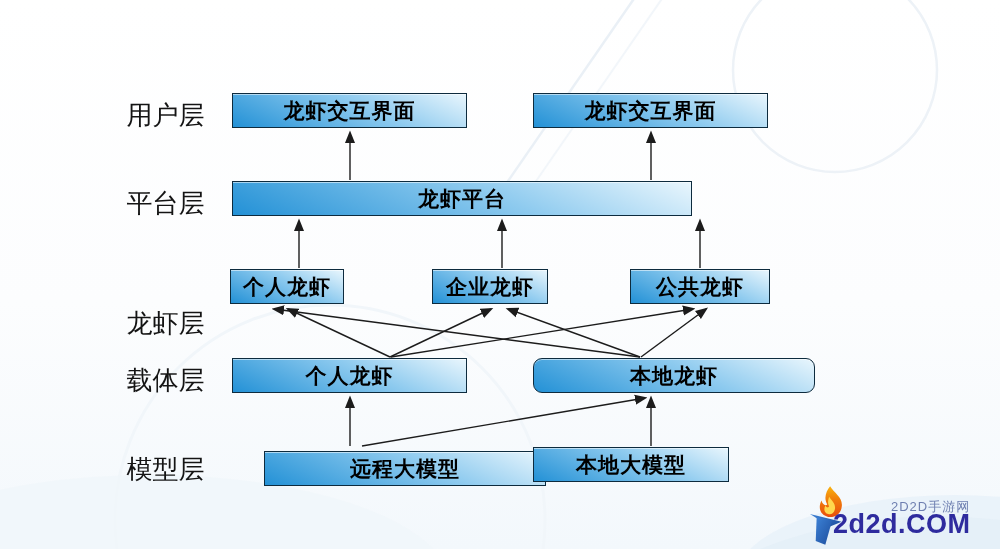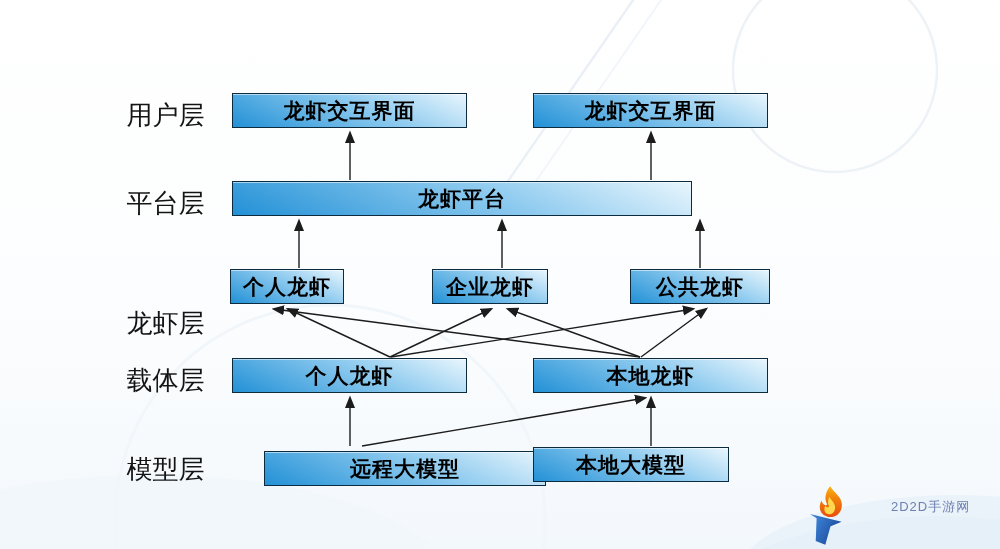--- a/index.html
+++ b/index.html
@@ -67,21 +67,21 @@
     letter-spacing: 1px;
     z-index: 2;
   }
   .b-u1 { left: 232px; top:  93px; width: 235px; }
   .b-u2 { left: 533px; top:  93px; width: 235px; }
   .b-p  { left: 232px; top: 181px; width: 460px; font-size: 21px; }
   .b-l1 { left: 230px; top: 269px; width: 114px; }
   .b-l2 { left: 432px; top: 269px; width: 116px; }
   .b-l3 { left: 630px; top: 269px; width: 140px; }
   .b-c1 { left: 232px; top: 358px; width: 235px; }
-  .b-c2 { left: 533px; top: 358px; width: 235px; }
+  .b-c2 { left: 533px; top: 358px; width: 282px; border-radius: 9px; }
   .b-m1 { left: 232px; top: 451px; width: 282px; margin-left: 32px; }
   .b-m2 { left: 533px; top: 447px; width: 196px; }
 
   .watermark {
     position: absolute;
     right: 8px;
     bottom: 2px;
     width: 185px;
     height: 62px;
     z-index: 4;
@@ -185,15 +185,16 @@
           <stop offset="0" stop-color="#3d82d6"></stop>
           <stop offset="1" stop-color="#1c4d9d"></stop>
         </linearGradient>
       </defs>
       <path d="M22,1 C27,9 36,13 34,23 C33,30 27,34 20,33 C12,31 9,24 13,16 C14,20 17,22 19,20 C15,13 18,6 22,1 Z" fill="url(#flameG)"></path>
       <path d="M21,12 C24,17 28,19 27,25 C26,29 23,31 20,30 C16,29 15,25 17,21 C18,23 20,24 21,22 C19,19 20,15 21,12 Z" fill="#ffd84d"></path>
       <path d="M1,30 L34,38 L22,43 Z" fill="url(#torchG)"></path>
       <path d="M8,33 L24,37 L17,62 L7,58 Z" fill="url(#torchG)"></path>
     </svg>
     <div class="wm-site">2D2D手游网</div>
+    <div class="wm-domain">2d2d.COM</div>
   </div>
 
 </div>
 
 </body></html>

